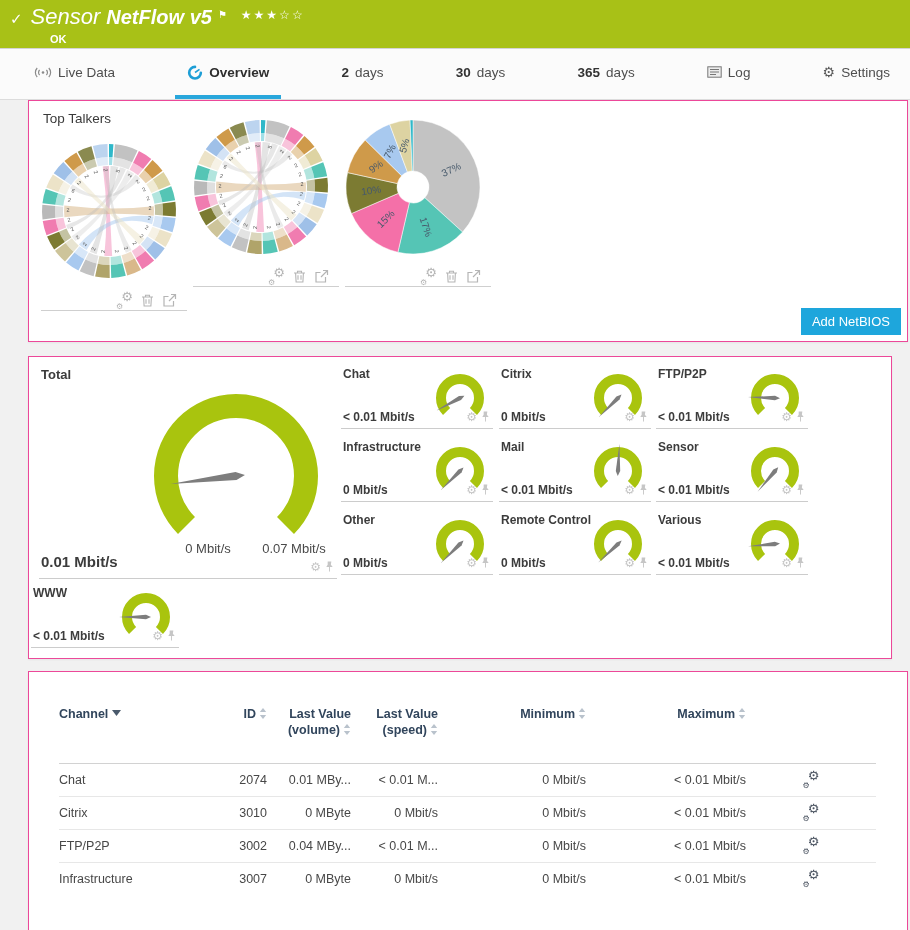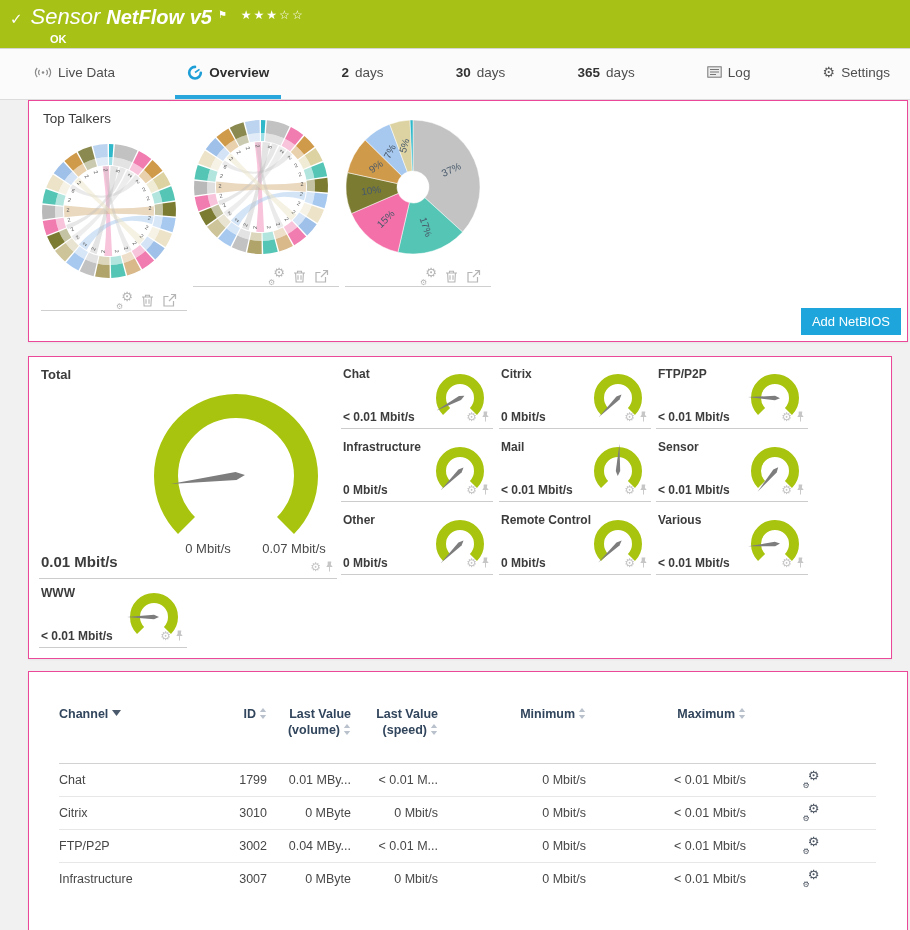--- a/index.html
+++ b/index.html
@@ -478,21 +478,21 @@
     <path d="M13.56 40.44 A19 19 0 1 1 40.44 40.44" stroke="#a9c40e" stroke-width="10" fill="none"></path>
     <polygon points="0.1,29.35 26.81,24.81 31.98,26.56 27.19,29.19" fill="#7d7d7d"></polygon>
           </svg>
         </div>
       <div class="g-value">&lt; 0.01 Mbit/s</div>
       <div class="g-icons"><span class="sgear" style="color:#c6c6c6">⚙</span><svg width="11" height="13" viewBox="0 0 12 13" style="vertical-align:middle">
             <path d="M4 1h4l-.5 3.5L9.5 7h-7L4 4.5z" fill="#c6c6c6"></path>
             <rect x="5.5" y="7" width="1" height="5" fill="#c6c6c6"></rect>
           </svg></div>
       </div>
-      <div class="g-tile" style="left: 10px; top: 229px; width: 148px; height: 62px;">
+      <div class="g-tile" style="left: 2px; top: 229px; width: 148px; height: 62px;">
         <div class="g-name">WWW</div>
       <div style="position:absolute;left:88px;top:4px;width:54px;height:54px">
           <svg width="54" height="54" style="position:absolute;left:0;top:0">
     <path d="M13.56 40.44 A19 19 0 1 1 40.44 40.44" stroke="#a9c40e" stroke-width="10" fill="none"></path>
     <polygon points="0,27 27,24.8 32,27 27,29.2" fill="#7d7d7d"></polygon>
           </svg>
         </div>
       <div class="g-value">&lt; 0.01 Mbit/s</div>
       <div class="g-icons"><span class="sgear" style="color:#c6c6c6">⚙</span><svg width="11" height="13" viewBox="0 0 12 13" style="vertical-align:middle">
             <path d="M4 1h4l-.5 3.5L9.5 7h-7L4 4.5z" fill="#c6c6c6"></path>
@@ -534,21 +534,21 @@
                 <path d="M4 11L.8 7h6.4z" fill="#b9c2cc"></path>
               </svg></th>
             <th class="">Maximum<svg class="sort-ic" width="8" height="11" viewBox="0 0 8 11">
                 <path d="M4 0l3.2 4H.8z" fill="#b9c2cc"></path>
                 <path d="M4 11L.8 7h6.4z" fill="#b9c2cc"></path>
               </svg></th>
             <th class="icon-cell"></th>
           </tr>
           <tr>
       <td class="left">Chat</td>
-      <td>1799</td>
+      <td>2074</td>
       <td>0.01 MBy...</td>
       <td>&lt; 0.01 M...</td>
       <td>0 Mbit/s</td>
       <td>&lt; 0.01 Mbit/s</td>
       <td class="icon-cell"><span class="gears" style="color:#4a5360"><span class="g1">⚙</span><span class="g2">⚙</span></span></td>
           </tr>
           <tr>
       <td class="left">Citrix</td>
       <td>3010</td>
       <td>0 MByte</td>

